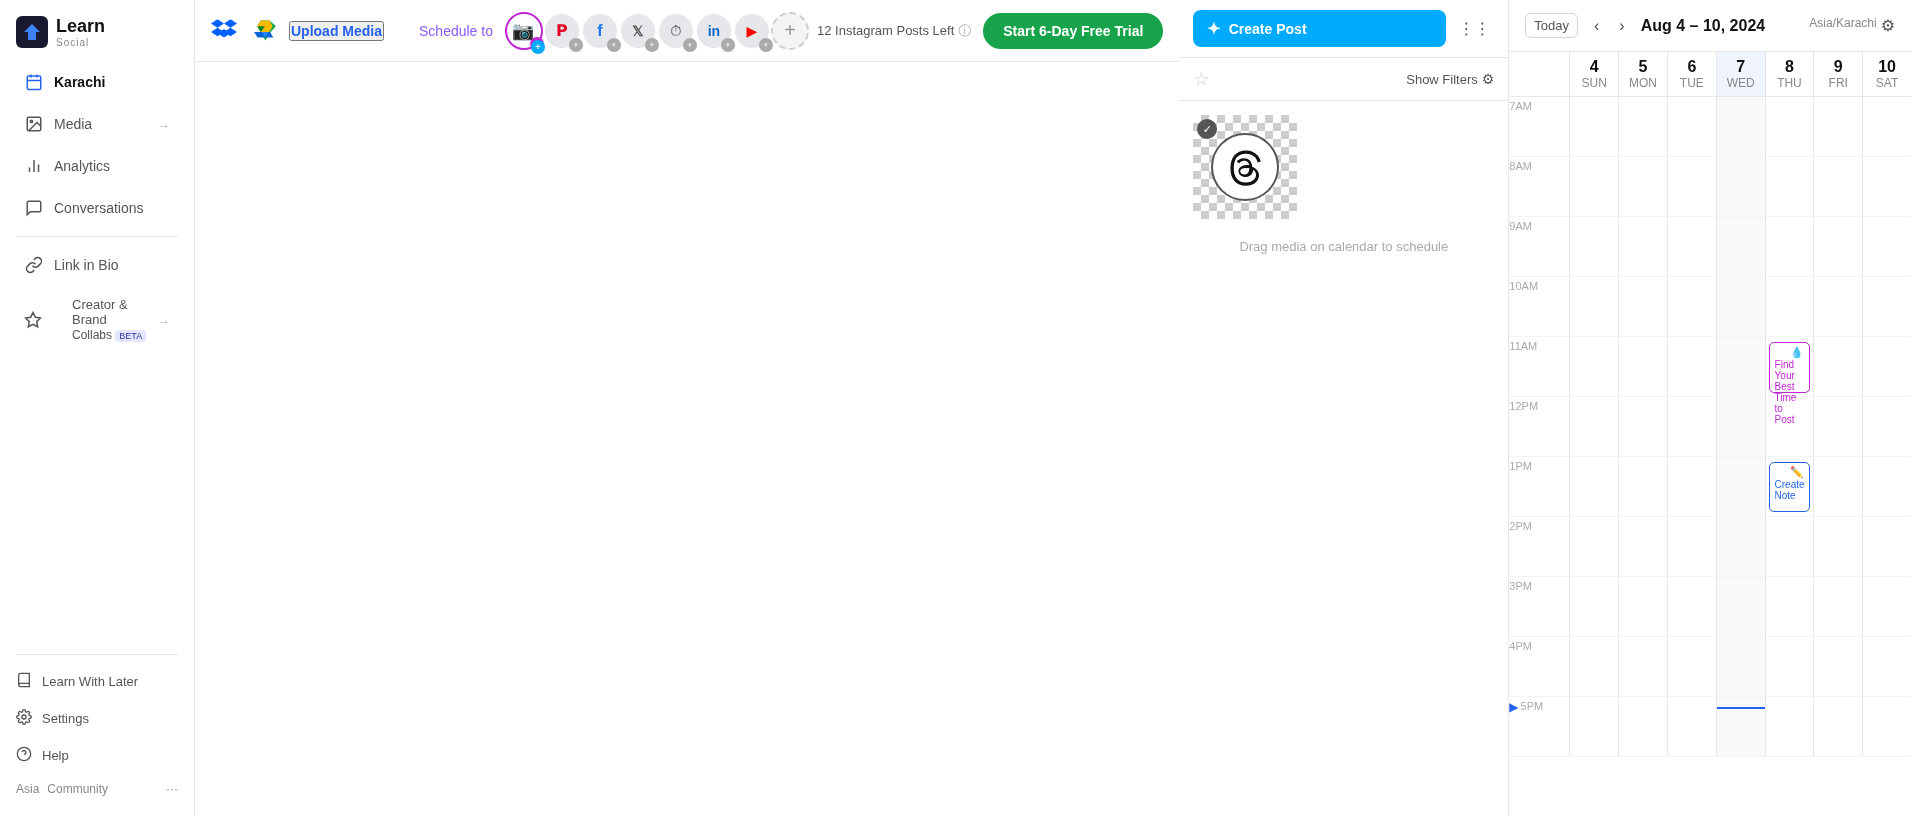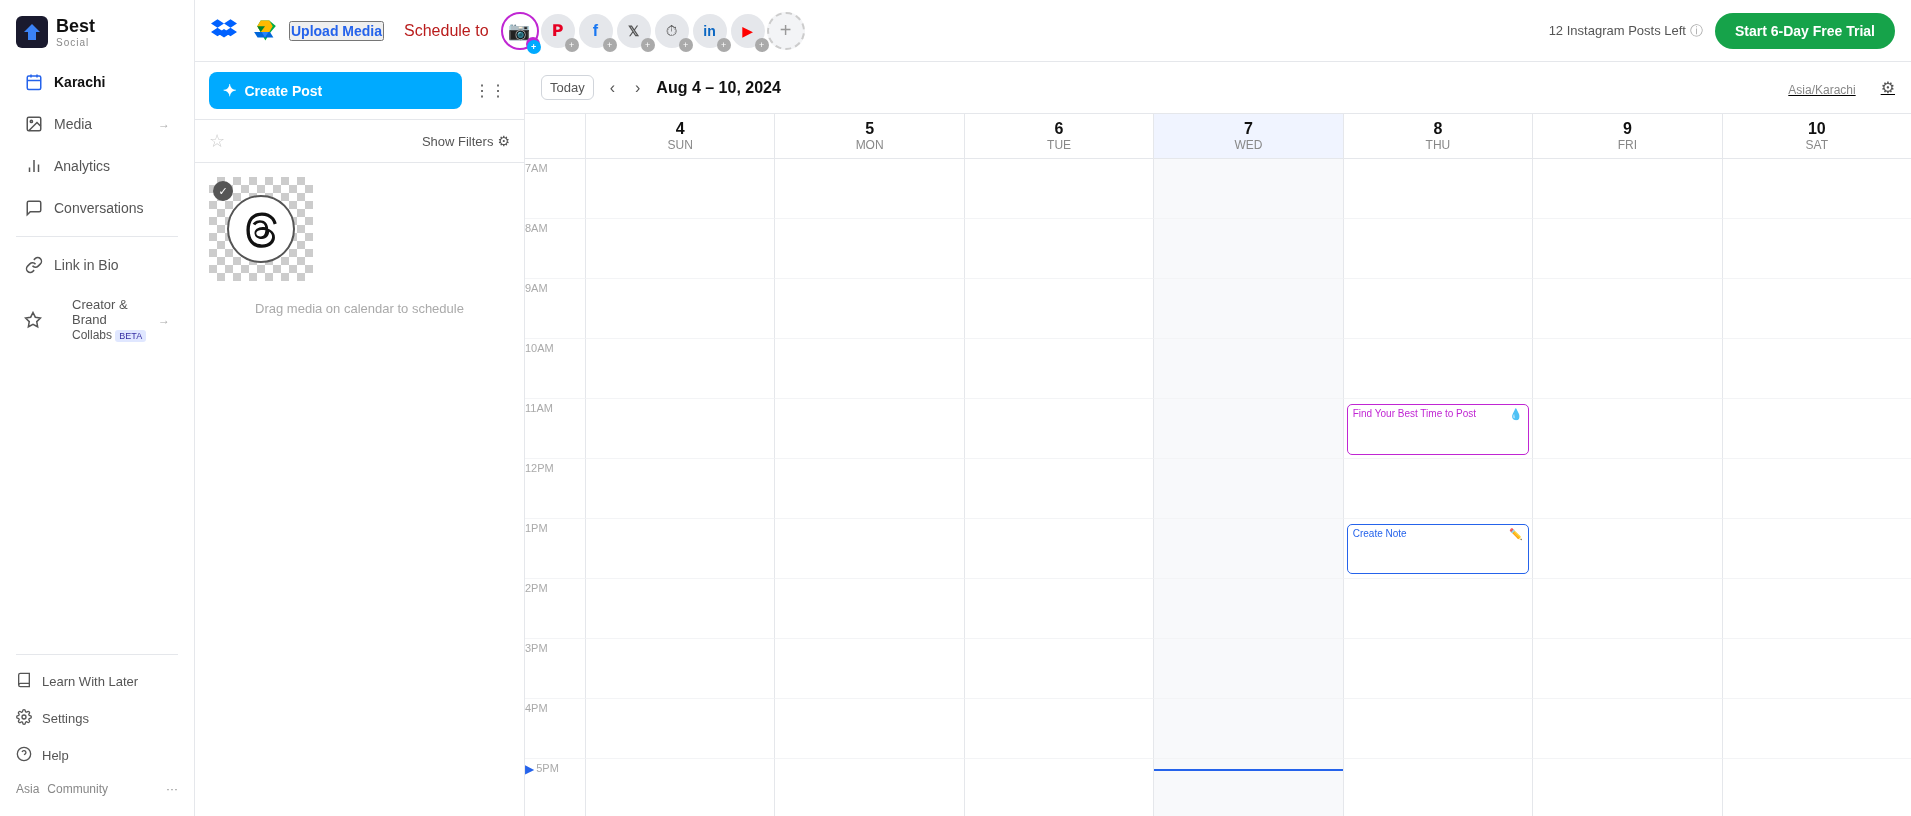--- a/index.html
+++ b/index.html
@@ -67,35 +67,35 @@
     .sidebar-footer {
       display: flex;
       align-items: center;
       padding: 8px 16px;
       font-size: 12px;
       color: #888;
       gap: 8px;
     }
 
     
-    .main { flex: 1; display: flex; flex-direction: column; overflow: hidden; }
+    .main { flex: 1; display: flex; flex-direction: row; overflow: hidden; }
 
     
     .topbar {
       display: flex;
       align-items: center;
       padding: 8px 16px;
       border-bottom: 1px solid #e5e7eb;
       gap: 12px;
       background: #fff;
       height: 62px;
     }
     .topbar-left { display: flex; align-items: center; gap: 12px; }
     .upload-media-btn { display: flex; align-items: center; gap: 8px; color: #2563eb; font-weight: 600; font-size: 14px; cursor: pointer; }
-    .schedule-label { font-size: 16px; color: #b91c1c; margin-right: 8px; }
+    .schedule-label { font-size: 14px; color: #8b5cf6; margin-right: 8px; margin-left: 15px; }
     .social-icon-wrap {
       width: 38px; height: 38px; border-radius: 50%; background: #e5e7eb;
       display: flex; align-items: center; justify-content: center;
       position: relative; margin-right: -4px; cursor: pointer;
       border: 2px solid white; font-size: 16px;
     }
     .social-icon-wrap.active-ig { background: #fff; border-color: #c026d3; }
     .social-icon-add {
       width: 38px; height: 38px; border-radius: 50%; background: #e5e7eb;
       display: flex; align-items: center; justify-content: center;
@@ -122,21 +122,21 @@
       align-items: center;
       padding: 10px 16px;
       border-bottom: 1px solid #e5e7eb;
       background: #fff;
       gap: 12px;
       height: 52px;
     }
     .today-btn { font-size: 13px; color: #555; cursor: pointer; padding: 4px 8px; border: 1px solid #d1d5db; border-radius: 6px; background: #fff; }
     .nav-arrow-btn { cursor: pointer; font-size: 16px; color: #555; border: none; background: none; padding: 2px 4px; }
     .date-range { font-size: 16px; font-weight: 600; color: #111; }
-    .cal-toolbar-right { margin-left: auto; display: flex; align-items: flex-end; gap: 25px; text-decoration: underline; }
+    .cal-toolbar-right { margin-left: auto; display: flex; align-items: flex-start; gap: 4px; }
     .timezone-label { font-size: 12px; color: #888; }
     .view-tabs { display: flex; gap: 0; border: 1px solid #d1d5db; border-radius: 8px; overflow: hidden; }
     .view-tab {
       padding: 5px 12px;
       font-size: 13px;
       cursor: pointer;
       background: #fff;
       color: #555;
       border: none;
       border-right: 1px solid #d1d5db;
@@ -260,21 +260,21 @@
 <body>
 
 <div class="sidebar">
   <div class="sidebar-logo">
     <div class="logo-icon">
       <svg width="20" height="20" viewBox="0 0 20 20" fill="none">
         <polygon points="2,10 10,2 18,10 14,10 14,18 6,18 6,10" fill="#3b82f6"></polygon>
       </svg>
     </div>
     <div class="logo-text-block">
-      <span class="logo-title">Best</span>
+      <span class="logo-title">Learn</span>
       <span class="logo-sub">Social</span>
     </div>
   </div>
 
   <nav class="sidebar-nav">
     <div class="nav-item active">
       <span class="nav-icon">
         <svg width="18" height="18" viewBox="0 0 24 24" fill="none" stroke="#2563eb" stroke-width="2">
             <rect x="3" y="4" width="18" height="18" rx="2"></rect>
             <line x1="16" y1="2" x2="16" y2="6"></line>

